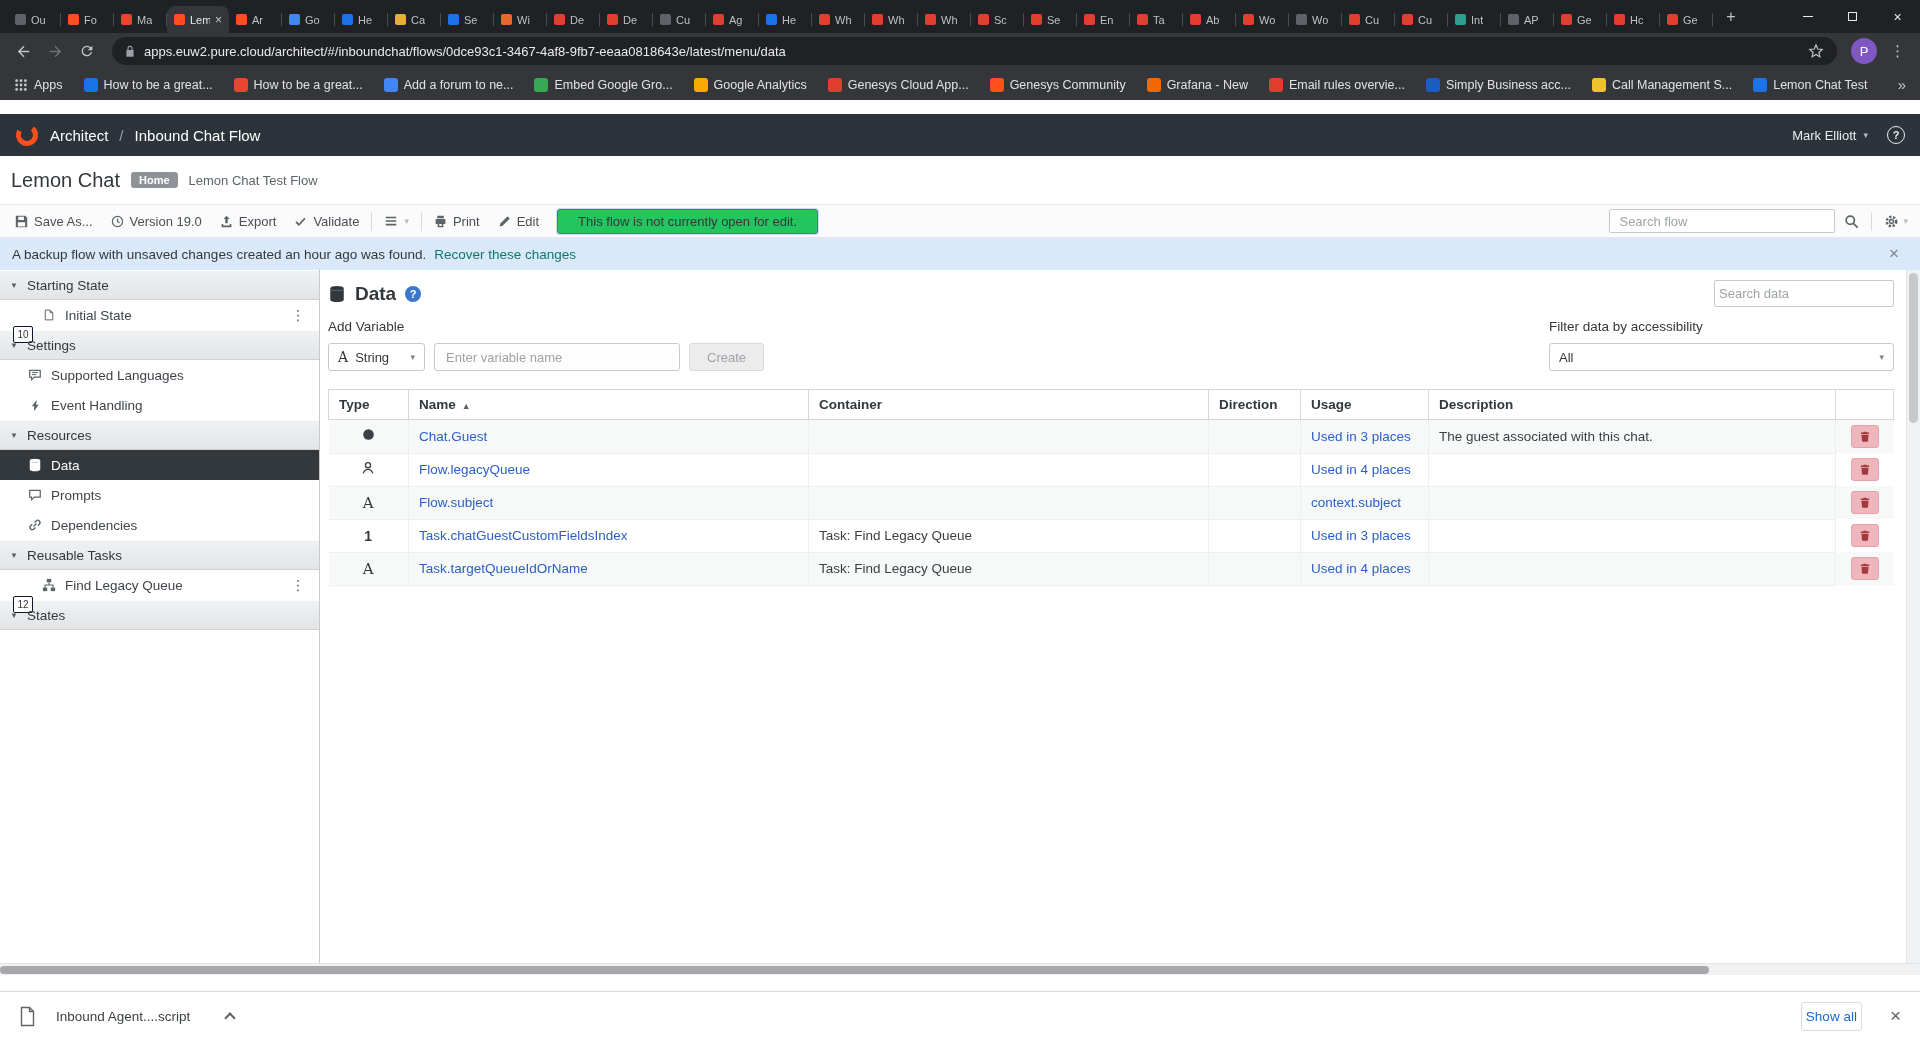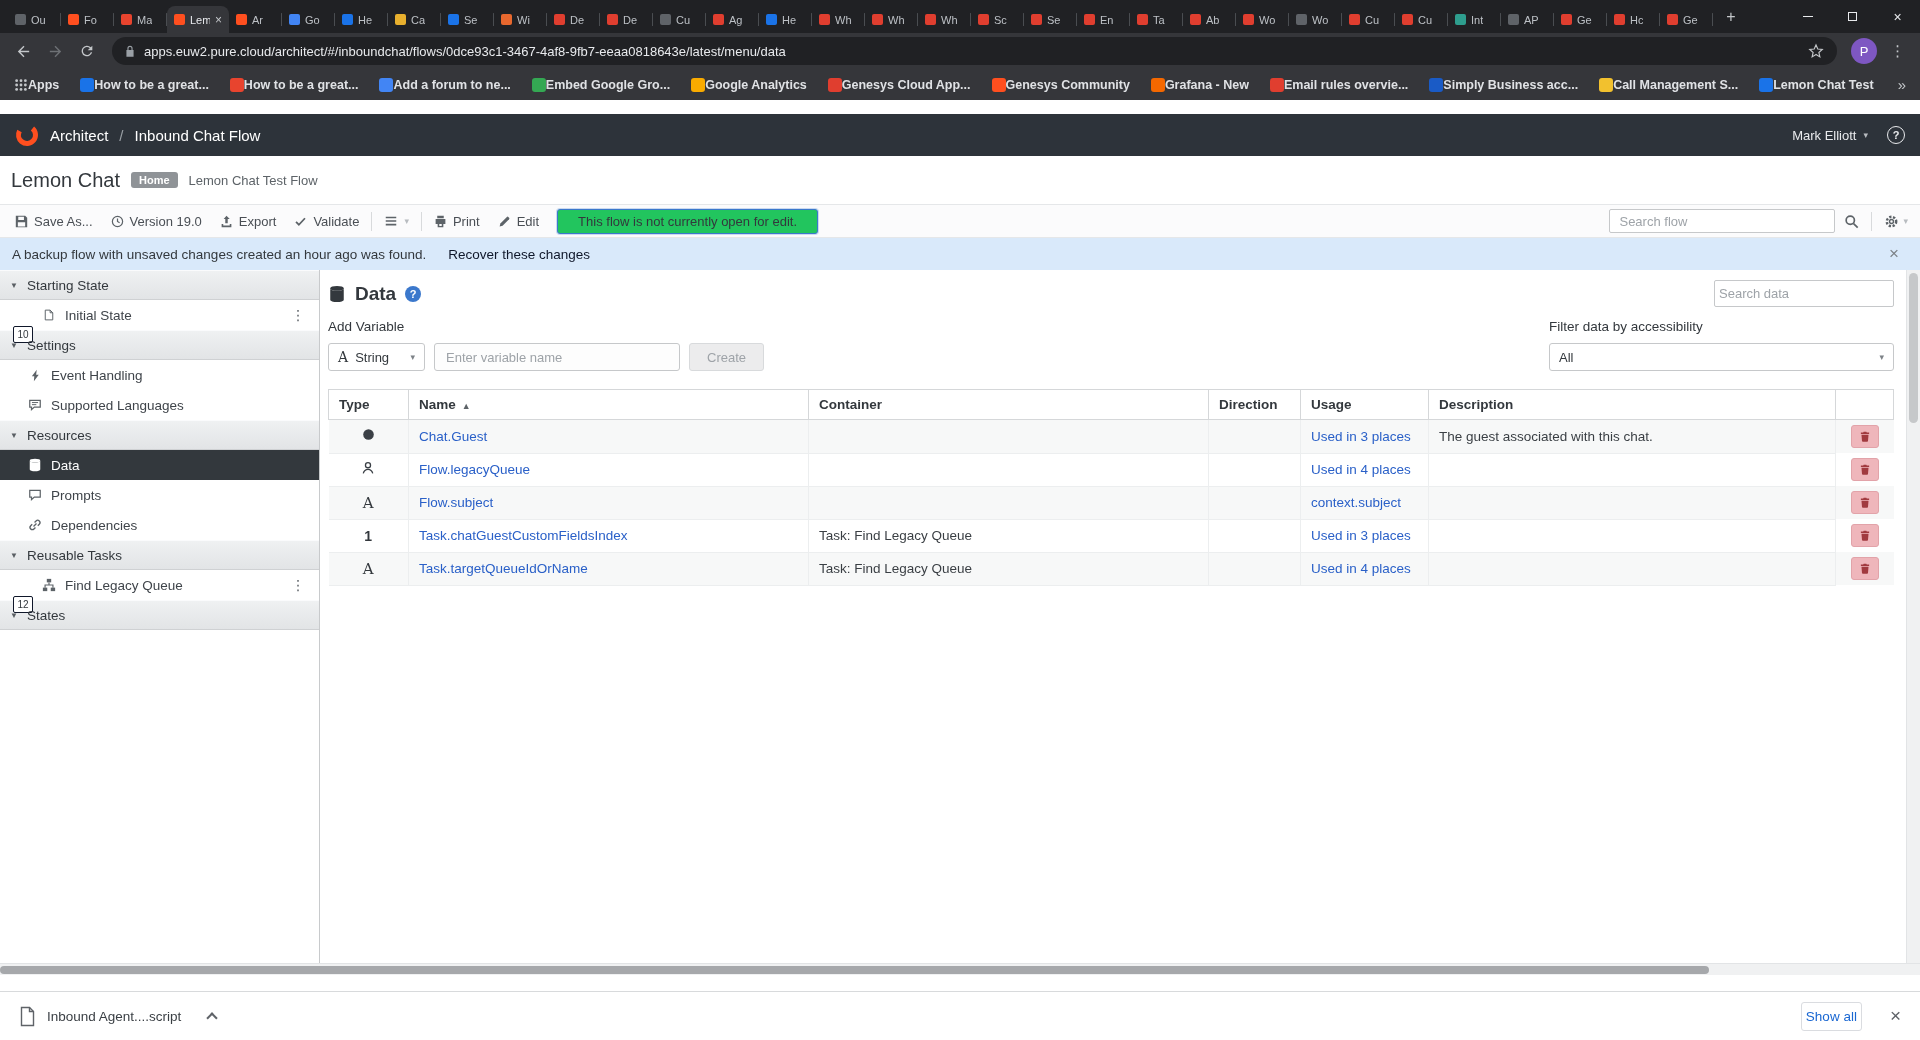--- a/index.html
+++ b/index.html
@@ -27,21 +27,21 @@
   .nav-btn.disabled { color:#6e7175; }
   .omnibox { flex:1; height:28px; margin:0 8px; background:#202124; border-radius:14px; display:flex; align-items:center; gap:9px; padding:0 13px; color:#e8eaed; font-size:13px; }
   .omnibox .url { flex:1; white-space:nowrap; overflow:hidden; }
   .omnibox .lock { color:#9aa0a6; }
   .star { color:#c4c7ca; }
   .avatar { width:26px; height:26px; border-radius:50%; background:#7e57c2; color:#fff; font-size:13px; display:flex; align-items:center; justify-content:center; margin:0 4px; }
   .kebab-v { color:#c4c7ca; font-size:15px; padding:0 7px; }
 
   
   .bookmarks { height:31px; background:#35363a; display:flex; align-items:center; gap:21px; padding:0 14px; font-size:12.5px; color:#e0e2e5; }
-  .bm { display:flex; align-items:flex-end; white-space:nowrap;font-weight:bold; }
+  .bm { display:flex; align-items:flex-end; gap:6px; white-space:nowrap; }
   .bm-fav { width:14px; height:14px; border-radius:3px; flex:0 0 auto; }
   .bm-ico { color:#c4c7ca; }
   .bm-overflow { margin-left:auto; color:#c4c7ca; font-size:15px; }
 
   .page-gap { height:14px; background:#fff; }
 
   
   .app-header { height:42px; background:#2d333a; display:flex; align-items:center; gap:11px; padding:0 15px; color:#fff; }
   .crumb { font-size:15px; color:#fff; }
   .crumb-sep { color:#9aa0a5; font-size:15px; }
@@ -62,21 +62,21 @@
   .tb-sep { width:1px; height:19px; background:#d8dadc; margin:0 3px; }
   .tb-notice { border:1px solid #3b78cc; box-shadow:0 0 0 1px rgba(59,120,204,.25); border-radius:3px; background:#22c55e; padding:4px 20px; margin-left:9px; color:#33383d; white-space:nowrap; }
   .tb-right { margin-left:auto; display:flex; align-items:center; gap:9px; padding-right:6px; }
   input { outline:none; font-family:inherit; }
   .search-flow { width:226px; height:24px; border:1px solid #c6c8ca; border-radius:2px; padding:0 9px; font-size:13px; color:#33383d; background:#fff; }
   input::placeholder { color:#9ea3a8; }
   .tb-ico { color:#5d6368; display:flex; align-items:center; gap:4px; }
 
   
   .banner { height:32px; background:#d9e9fa; display:flex; align-items:center; padding:0 12px; font-size:13.5px; color:#33383d; }
-  .banner a { color:#0f172a; text-decoration:none; margin-left:22px; }
+  .banner a { color:#0f766e; text-decoration:none; margin-left:8px; }
   .banner-close { margin-left:auto; color:#7d8287; font-size:17px; padding:0 9px; }
 
   
   .workspace { height:693px; display:flex; position:relative; background:#fff; }
   .sidebar { width:320px; min-width:320px; border-right:1px solid #c8cacc; background:#fff; font-size:13.5px; }
   .sb-header { height:30px; display:flex; align-items:center; gap:9px; padding:0 10px; background:linear-gradient(#eff1f2,#e2e4e6); border-bottom:1px solid #cfd1d3; border-top:1px solid #fafbfc; color:#33383d; }
   .sb-caret { font-size:8px; color:#5a5f64; }
   .sb-item { height:30px; display:flex; align-items:center; gap:8px; padding:0 10px 0 27px; color:#3f444a; }
   .sb-item.has-badge { padding-left:13px; }
   .sb-badge { min-width:20px; height:17px; border:1px solid #0f172a; border-radius:2px; background:#fff; color:#33383d; font-size:10px; display:flex; align-items:center; justify-content:center; padding:0 2px;margin-top:39px; }
@@ -120,21 +120,21 @@
   .del-btn { width:28px; height:23px; background:#efb6bb; border:1px solid #e2a3a9; border-radius:3px; display:inline-flex; align-items:center; justify-content:center; color:#a13a3f; }
 
   .vscroll { position:absolute; right:0; top:0; bottom:0; width:14px; background:#f0f1f2; border-left:1px solid #e2e4e6; }
   .vthumb { position:absolute; top:3px; left:2px; right:2px; height:150px; background:#c6c8ca; border-radius:6px; }
   .hscroll { height:12px; background:#f0f1f2; border-top:1px solid #e2e4e6; position:relative; }
   .hthumb { position:absolute; top:2px; left:0; width:89%; height:8px; background:#a6a8ab; border-radius:4px; }
   .bottom-gap { height:16px; background:#fff; }
 
   
   .dlbar { height:49px; background:#fff; border-top:1px solid #d8dadc; display:flex; align-items:center; padding:0 19px; }
-  .dl-item { display:flex; align-items:center; gap:11px; }
+  .dl-item { display:flex; align-items:center; gap:20px; }
   .dl-icon { color:#5f6368; }
   .dl-name { font-size:13.5px; color:#3a3f44; }
   .dl-caret { width:8px; height:8px; border-left:2px solid #5f6368; border-top:2px solid #5f6368; transform:rotate(45deg); margin:4px 0 0 16px; }
   .dl-right { margin-left:auto; display:flex; align-items:center; gap:28px; }
   .show-all { color:#1a67d2; font-size:13.5px; padding:6px 4px; border:1px solid #dadce0; border-radius:3px; background:#fff; font-family:inherit; }
   .dl-close { color:#5f6368; font-size:19px; }
 </style>
 </head>
 <body>
 
@@ -553,36 +553,36 @@
       <span>Initial State</span>
       <span class="sb-kebab">⋮</span>
     </div>
       <div class="sb-header">
     <span class="sb-caret">▼</span>
     <span>Settings</span>
       </div>
       <div class="sb-item">
 
       <span class="sb-icon">
-          <svg viewBox="0 0 16 16" width="13" height="13">
-            <path fill="currentColor" d="M9.5 1L3.5 9h3L6 15l6-8H8.8z"></path>
-          </svg>
-        </span>
-      <span>Event Handling</span>
-
-    </div>
-      <div class="sb-item">
-
-      <span class="sb-icon">
           <svg viewBox="0 0 16 16" width="14" height="14">
             <path fill="none" stroke="currentColor" stroke-width="1.4" d="M2 2.7h12v7.6H7.2L4 13.3v-3H2z"></path>
             <path d="M4.5 5.2h7M4.5 7.6h5" stroke="currentColor" stroke-width="1.1"></path>
           </svg>
         </span>
       <span>Supported Languages</span>
+
+    </div>
+      <div class="sb-item">
+
+      <span class="sb-icon">
+          <svg viewBox="0 0 16 16" width="13" height="13">
+            <path fill="currentColor" d="M9.5 1L3.5 9h3L6 15l6-8H8.8z"></path>
+          </svg>
+        </span>
+      <span>Event Handling</span>
 
     </div>
       <div class="sb-header">
     <span class="sb-caret">▼</span>
     <span>Resources</span>
       </div>
       <div class="sb-item selected">
 
       <span class="sb-icon">
           <svg viewBox="0 0 16 16" width="14" height="14">

